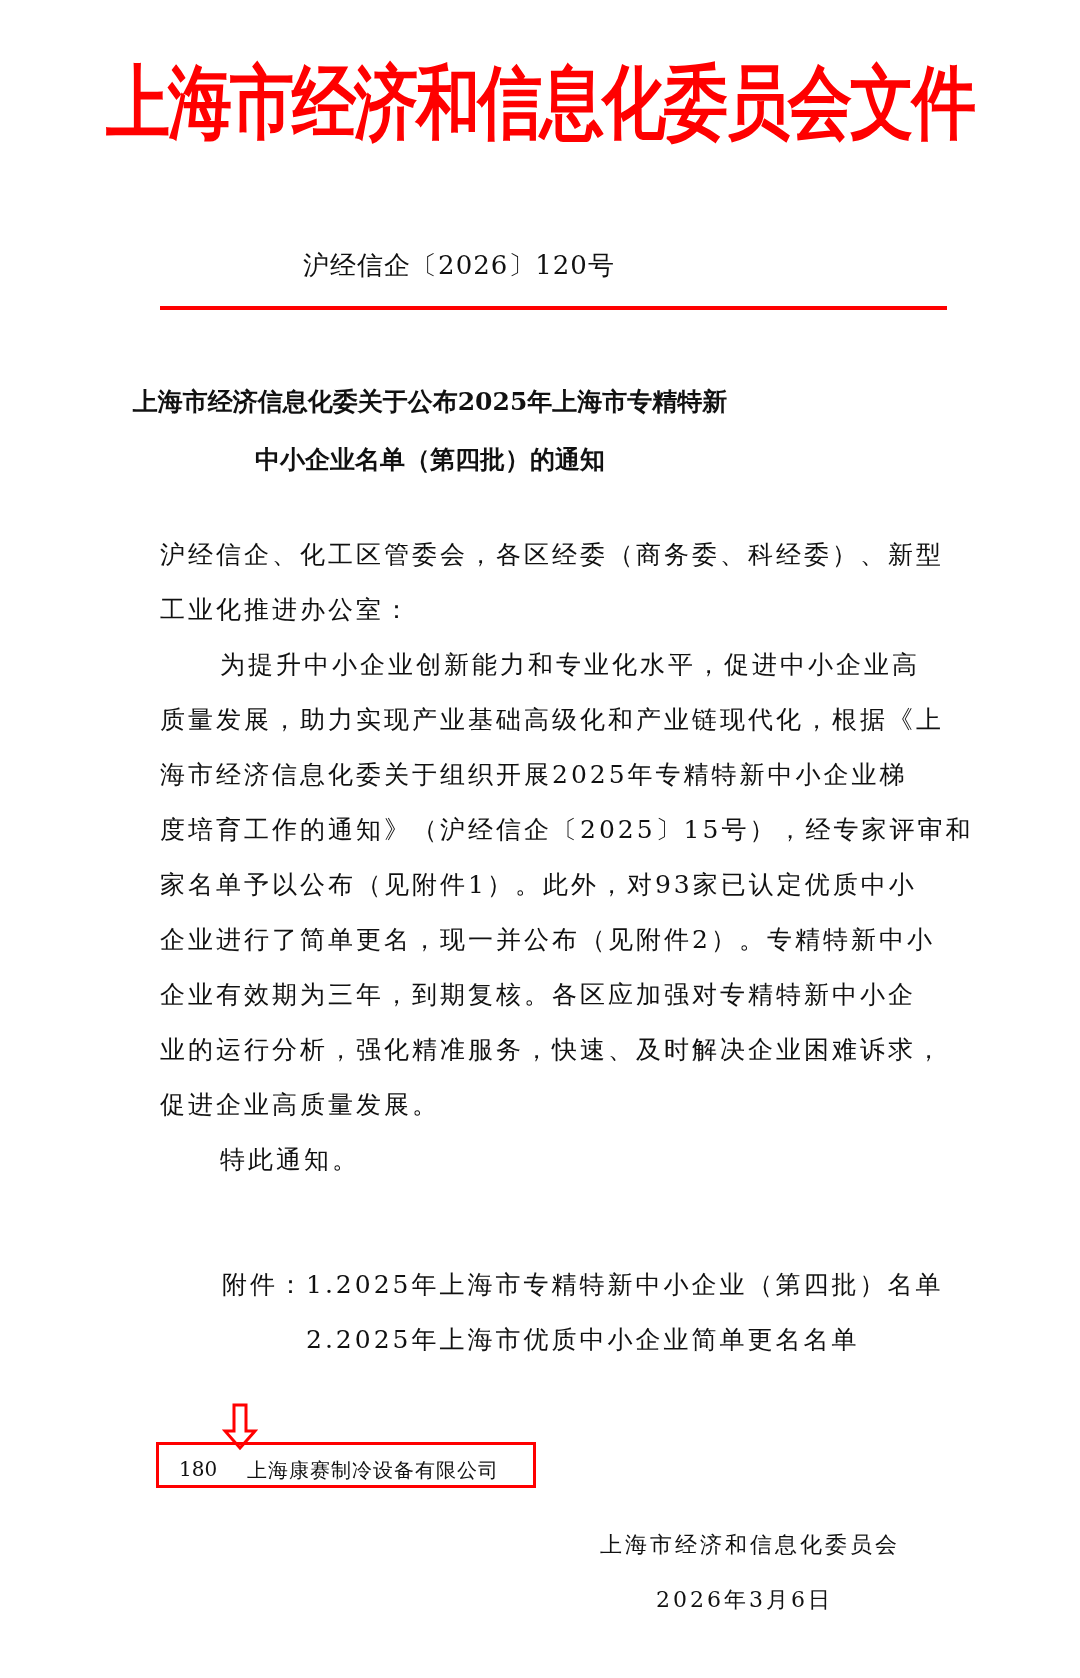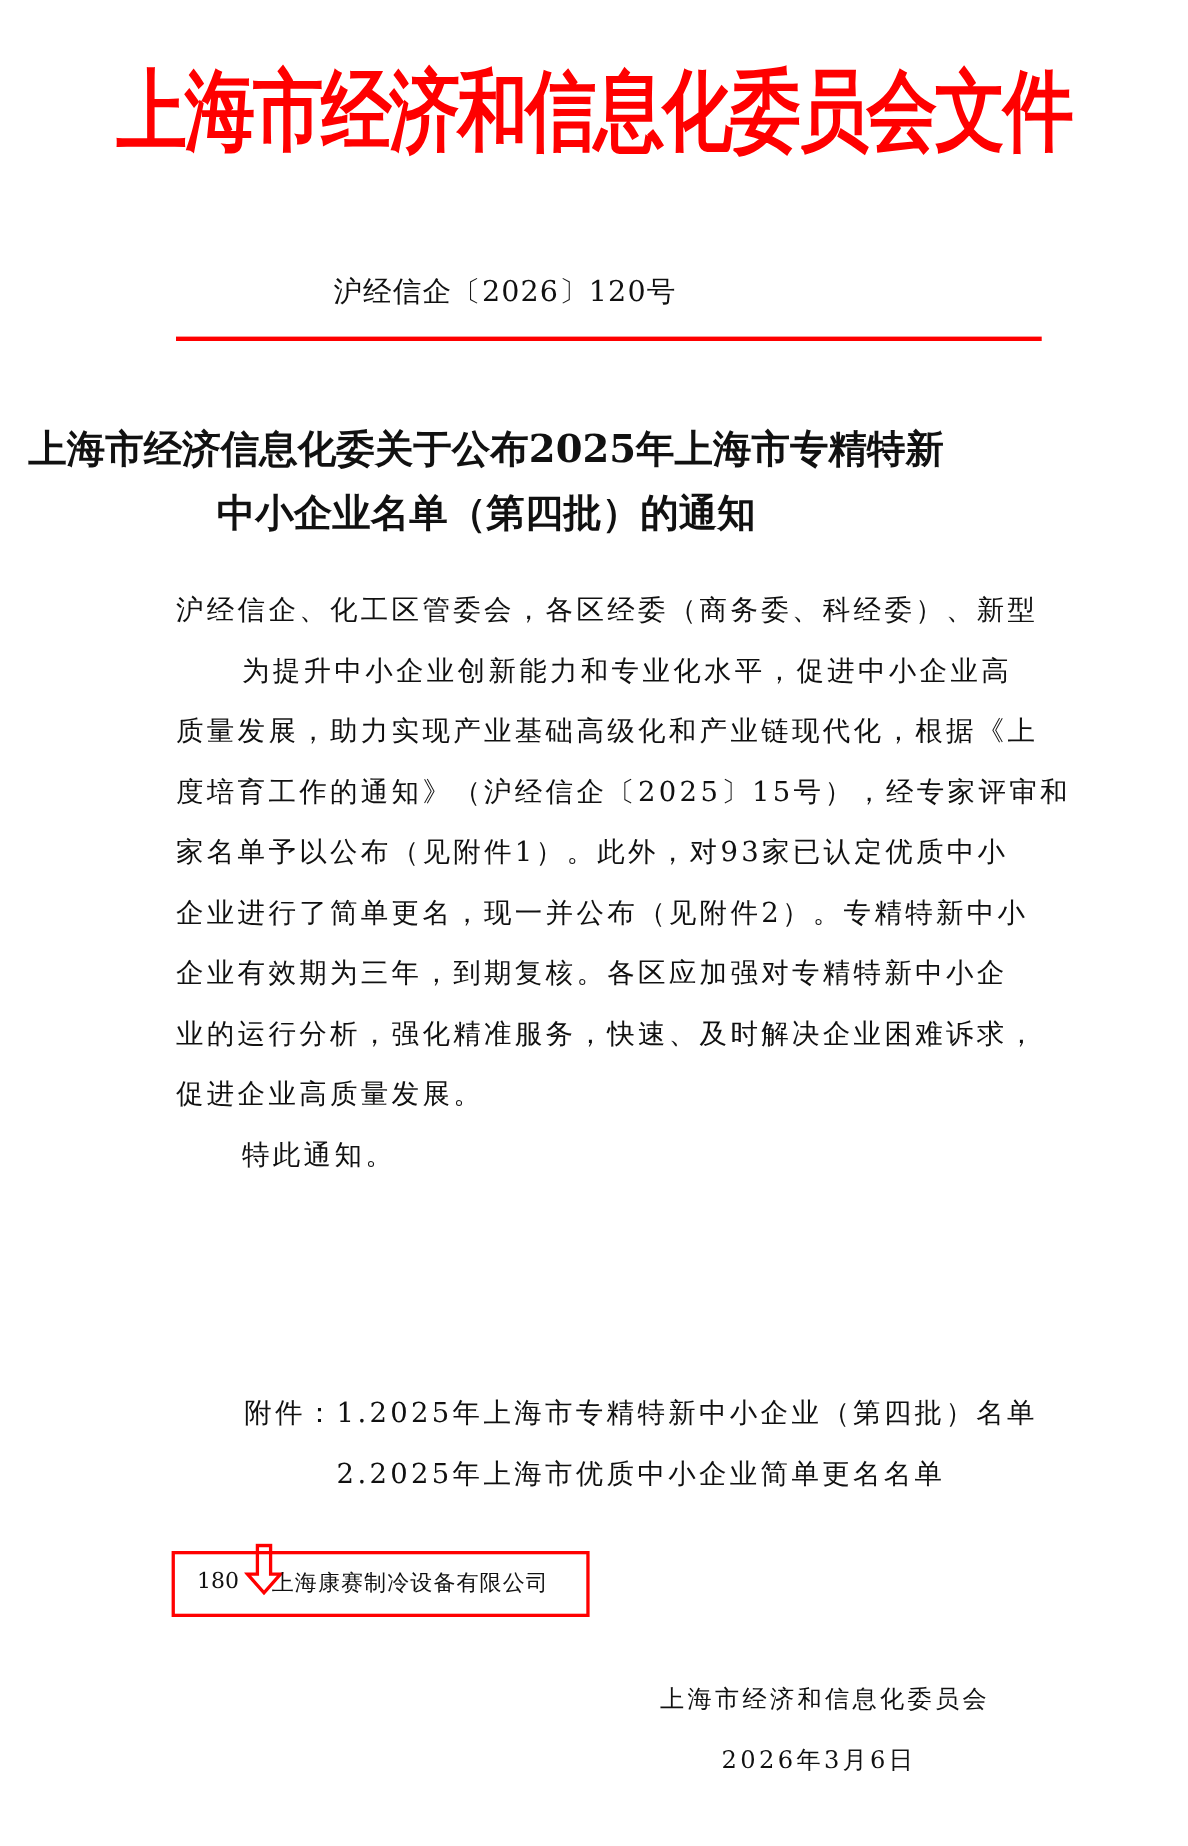--- a/index.html
+++ b/index.html
@@ -6,47 +6,49 @@
     body { width: 1080px; height: 1678px; position: relative; overflow: hidden;
            font-family: "DejaVu Serif", "Liberation Serif", serif; color: #111; }
     .abs { position: absolute; }
     .masthead { left: 0; width: 1080px; top: 52px; text-align: center;
                 font-family: "DejaVu Serif", serif; font-weight: bold;
                 font-size: 64px; letter-spacing: -2px; color: #ff0000;
                 transform: scaleY(1.25); transform-origin: top center; line-height: 80px; }
     .docno { left: 0; width: 918px; top: 248px; text-align: center; font-size: 26px;
              letter-spacing: 1px; }
     .redrule { left: 160px; width: 787px; top: 306px; height: 4px; background: #ff0000; }
-    .title { left: 0; width: 860px; text-align: center; font-weight: bold; font-size: 35px; padding-left: 12px; }
+    .title { left: 0; width: 860px; text-align: center; font-weight: bold; font-size: 25px; }
     .t1 { top: 385px; } .t2 { top: 443px; }
     .para { left: 160px; width: 790px; font-size: 25px; letter-spacing: 3px; line-height: 55px; }
     .line { white-space: nowrap; height: 55px; }
     .indent { padding-left: 60px; }
     .attach { font-size: 25px; letter-spacing: 3px; white-space: nowrap; }
     .arrow { left: 222px; top: 1403px; width: 36px; height: 48px; }
-    .hlbox { left: 156px; top: 1410px; width: 380px; height: 60px; border: 3px solid #ff0000;
+    .hlbox { left: 156px; top: 1442px; width: 380px; height: 46px; border: 3px solid #ff0000;
              box-sizing: border-box; }
     .hlnum { position: absolute; left: 20px; top: 12px; font-size: 20px; }
     .hlname { position: absolute; left: 88px; top: 12px; font-size: 20px; letter-spacing: 1px; }
     .sign { font-size: 22px; letter-spacing: 3px; white-space: nowrap; }
   </style>
 </head>
 <body>
 
 <div class="abs masthead">上海市经济和信息化委员会文件</div>
 <div class="abs docno">沪经信企〔2026〕120号</div>
 <div class="abs redrule"></div>
 
 <div class="abs title t1">上海市经济信息化委关于公布2025年上海市专精特新</div>
 <div class="abs title t2">中小企业名单（第四批）的通知</div>
 
 <div class="abs para" style="top:527px;">
   <div class="line">沪经信企、化工区管委会，各区经委（商务委、科经委）、新型</div>
+  <div class="line">工业化推进办公室：</div>
   <div class="line indent">为提升中小企业创新能力和专业化水平，促进中小企业高</div>
   <div class="line">质量发展，助力实现产业基础高级化和产业链现代化，根据《上</div>
+  <div class="line">海市经济信息化委关于组织开展2025年专精特新中小企业梯</div>
   <div class="line">度培育工作的通知》（沪经信企〔2025〕15号），经专家评审和</div>
   <div class="line">家名单予以公布（见附件1）。此外，对93家已认定优质中小</div>
   <div class="line">企业进行了简单更名，现一并公布（见附件2）。专精特新中小</div>
   <div class="line">企业有效期为三年，到期复核。各区应加强对专精特新中小企</div>
   <div class="line">业的运行分析，强化精准服务，快速、及时解决企业困难诉求，</div>
   <div class="line">促进企业高质量发展。</div>
   <div class="line indent">特此通知。</div>
 </div>
 
 <div class="abs attach" style="left:222px; top:1268px;text-align:right;">附件：</div>

